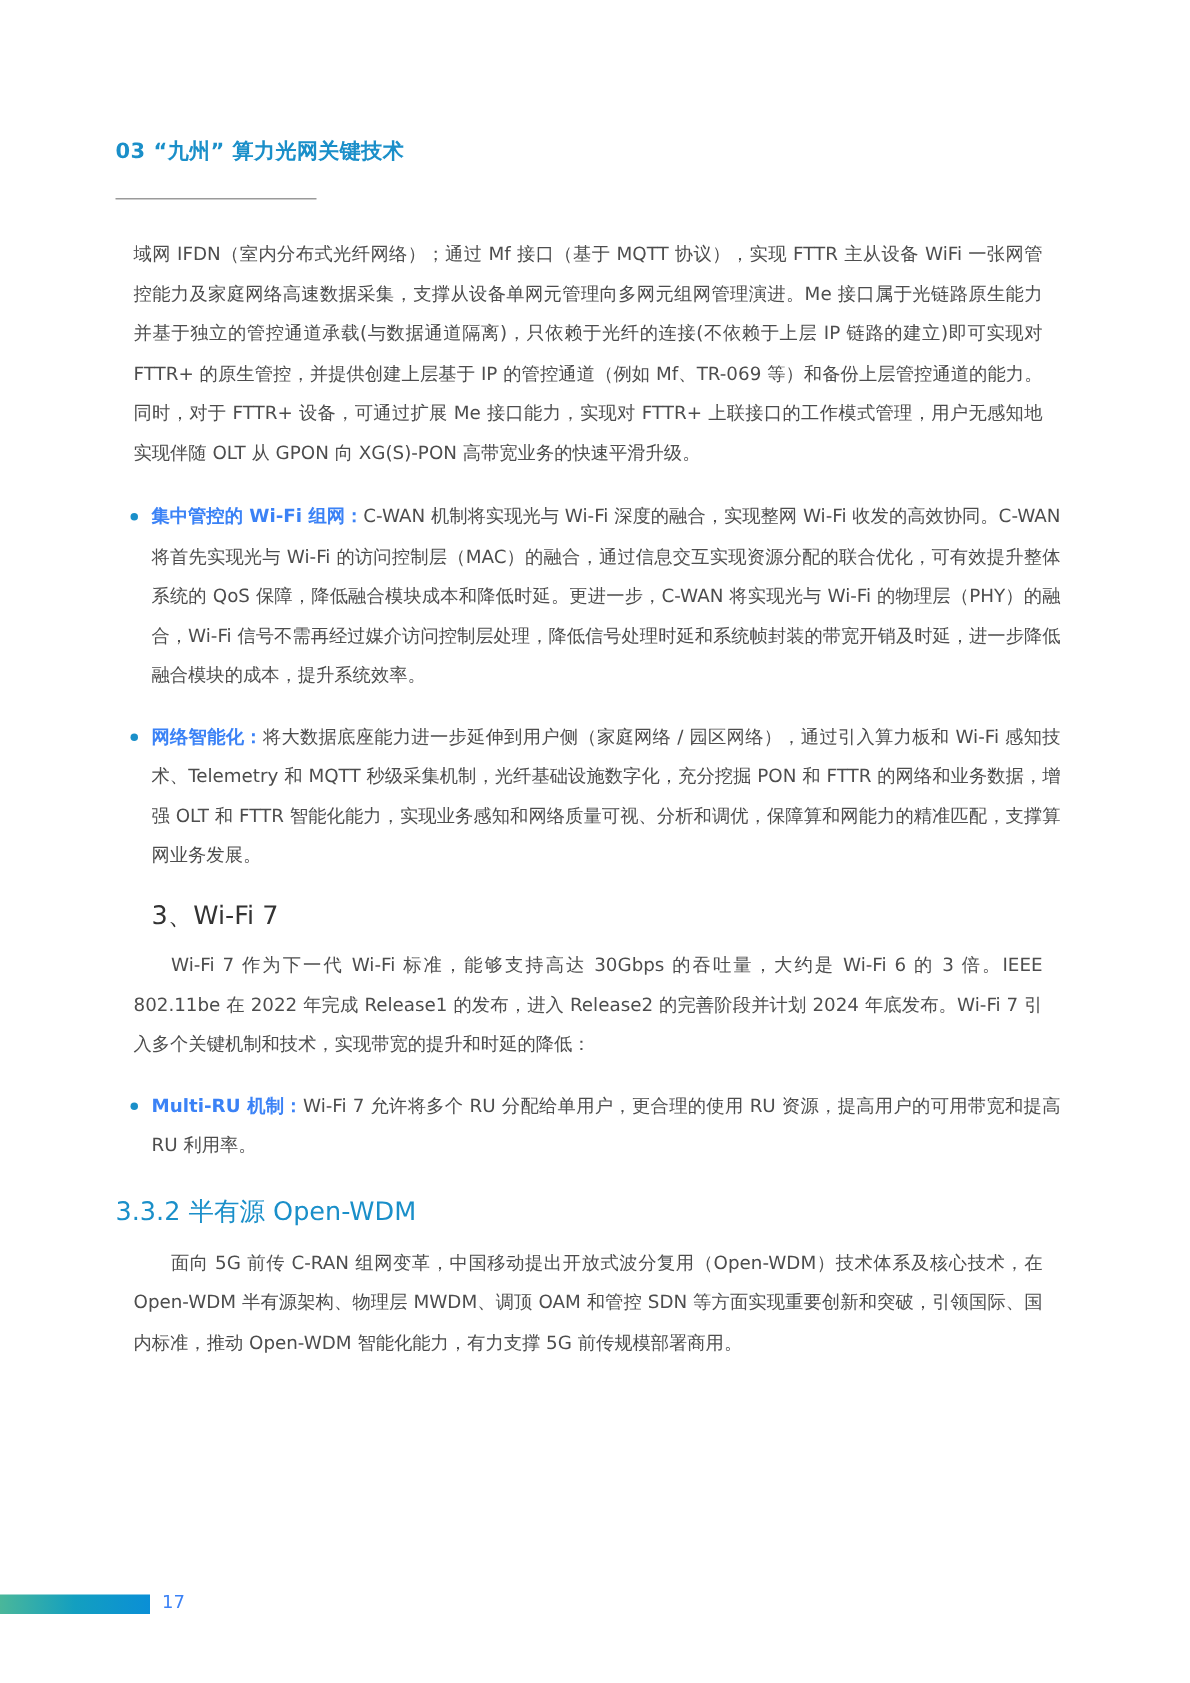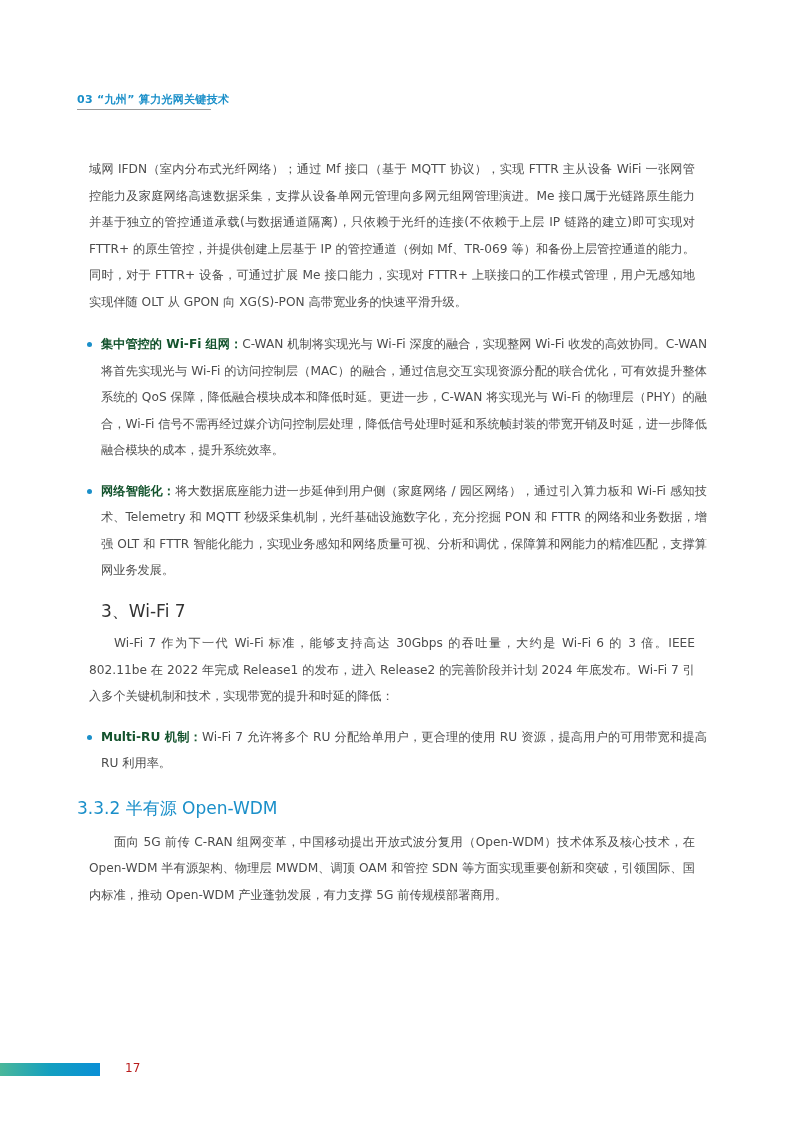--- a/index.html
+++ b/index.html
@@ -3,54 +3,54 @@
   <meta charset="utf-8">
   <style>
     html, body { margin: 0; padding: 0; background: #ffffff; }
     body {
       width: 793px; height: 1122px; position: relative; overflow: hidden;
       font-family: "DejaVu Sans", "Liberation Sans", sans-serif;
       color: #4a4a4a;
     }
     .header {
       position: absolute; left: 77px; top: 92px;
-      font-size: 11px; font-weight: bold; color: #1a8fc9;
+      font-size: 14px; font-weight: bold; color: #1a8fc9;
       letter-spacing: 0.3px;
-      padding-bottom: 2px;
+      padding-bottom: 22px;
       border-bottom: 1px solid #9a9a9a;
       width: 134px;
       white-space: nowrap;
     }
     .content {
       position: absolute; left: 77px; top: 144px; width: 630px;
       font-size: 12.2px; line-height: 26.5px; color: #4d4d4d;
     }
     .para { margin: 12px; text-align: justify; }
     .para.indent { text-indent: 25px; }
     .bullet {
       position: relative; padding-left: 24px; margin-top: 14px; text-align: justify;
     }
     .bullet .dot {
       position: absolute; left: 10px; top: 11px; width: 5px; height: 5px;
       border-radius: 50%; background: #1a8fc9;
     }
-    .bullet .term { font-weight: bold; color: #14532d; margin-top: 24px; }
+    .bullet .term { font-weight: bold; color: #3b82f6; margin-top: 24px; }
     .subhead {
       margin-top: 14px; padding-left: 24px; font-size: 17px; color: #333333;
     }
     .section-title {
       margin-top: 16px; font-size: 17px; color: #1a8fc9; font-weight: normal;
       line-height: 30px;
     }
     .footer-bar {
       position: absolute; left: 0; top: 1063px; width: 100px; height: 13px;
       background: linear-gradient(90deg, #4ab79a 0%, #139fc0 50%, #0a8fd6 100%);
     }
     .page-number {
-      position: absolute; left: 125px; top: 1061px; font-size: 12px; color: #b91c1c;
+      position: absolute; left: 108px; top: 1061px; font-size: 12px; color: #3b82f6;
     }
   </style>
 </head>
 <body>
 
 <div class="header">03 “九州” 算力光网关键技术</div>
 
 <div class="content">
   <p class="para">域网 IFDN（室内分布式光纤网络）；通过 Mf 接口（基于 MQTT 协议），实现 FTTR 主从设备 WiFi 一张网管控能力及家庭网络高速数据采集，支撑从设备单网元管理向多网元组网管理演进。Me 接口属于光链路原生能力并基于独立的管控通道承载(与数据通道隔离)，只依赖于光纤的连接(不依赖于上层 IP 链路的建立)即可实现对 FTTR+ 的原生管控，并提供创建上层基于 IP 的管控通道（例如 Mf、TR-069 等）和备份上层管控通道的能力。同时，对于 FTTR+ 设备，可通过扩展 Me 接口能力，实现对 FTTR+ 上联接口的工作模式管理，用户无感知地实现伴随 OLT 从 GPON 向 XG(S)-PON 高带宽业务的快速平滑升级。</p>
 
@@ -70,17 +70,17 @@
 
 
   <div class="bullet">
     <span class="dot"></span>
     <span class="term">Multi-RU 机制：</span><span>Wi-Fi 7 允许将多个 RU 分配给单用户，更合理的使用 RU 资源，提高用户的可用带宽和提高 RU 利用率。</span>
   </div>
 
 
   <div class="section-title">3.3.2 半有源 Open-WDM</div>
 
-  <p class="para indent" style="margin-top:6px;">面向 5G 前传 C-RAN 组网变革，中国移动提出开放式波分复用（Open-WDM）技术体系及核心技术，在 Open-WDM 半有源架构、物理层 MWDM、调顶 OAM 和管控 SDN 等方面实现重要创新和突破，引领国际、国内标准，推动 Open-WDM 产业蓬勃发展，有力支撑 5G 前传规模部署商用。</p>
+  <p class="para indent" style="margin-top:6px;">面向 5G 前传 C-RAN 组网变革，中国移动提出开放式波分复用（Open-WDM）技术体系及核心技术，在 Open-WDM 半有源架构、物理层 MWDM、调顶 OAM 和管控 SDN 等方面实现重要创新和突破，引领国际、国内标准，推动 Open-WDM 智能化能力，有力支撑 5G 前传规模部署商用。</p>
 </div>
 
 <div class="footer-bar"></div>
 <div class="page-number">17</div>
 
 </body></html>

